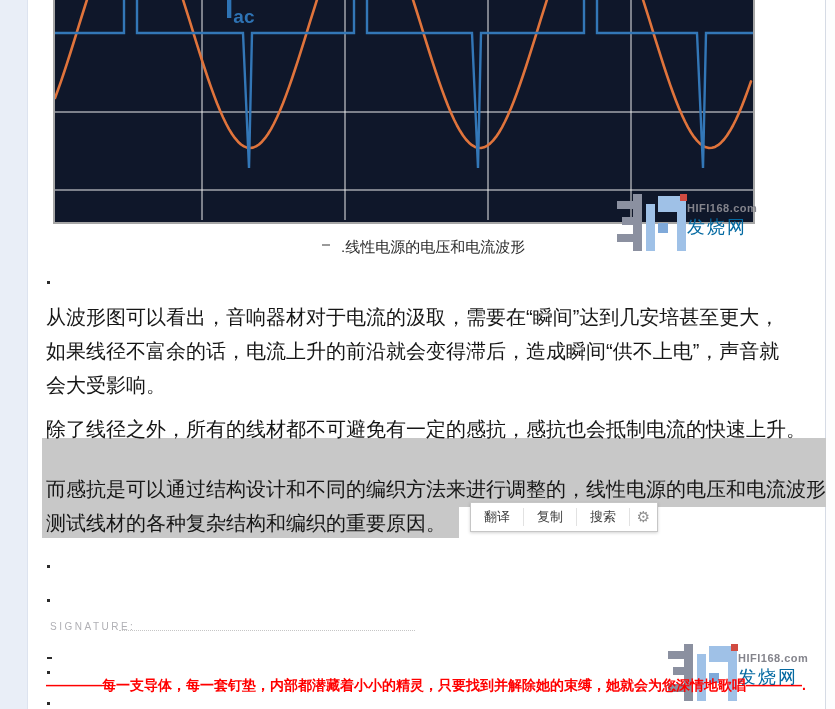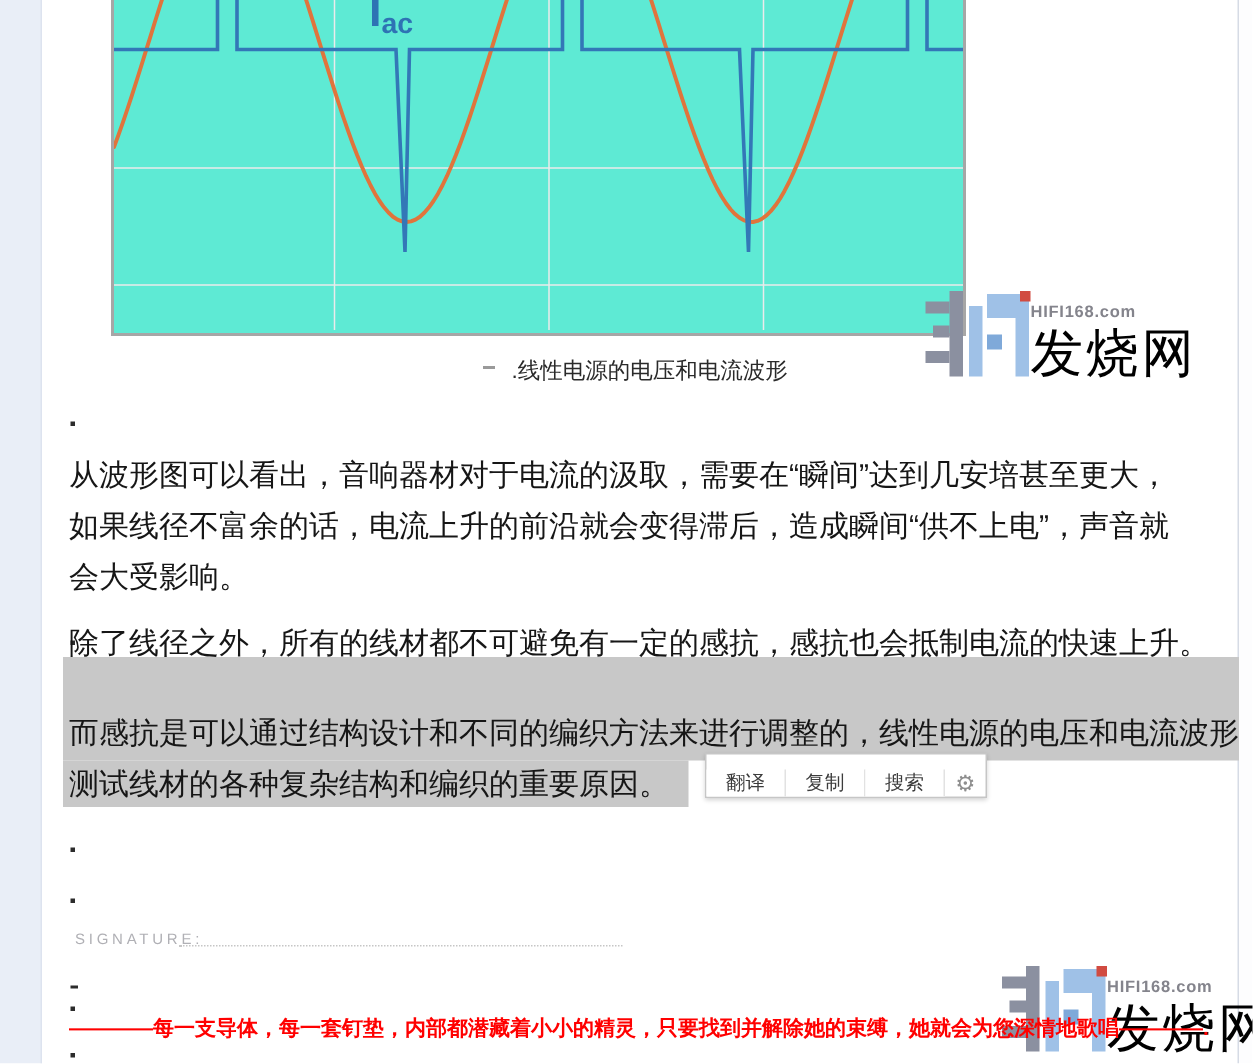--- a/index.html
+++ b/index.html
@@ -6,62 +6,62 @@
   body{width:835px;height:709px;position:relative;overflow:hidden;background:#ffffff;
        font-family:"Liberation Sans","DejaVu Sans",sans-serif}
   .abs{position:absolute}
 
   
   .left-strip{left:0;top:0;width:27px;height:709px;background:#e9eef7;border-right:1px solid #dde3ef}
   .right-line{left:825px;top:0;width:1px;height:709px;background:#d6dbe5}
   .right-pad{left:826px;top:0;width:9px;height:709px;background:#fdfdfe}
 
   
-  .chart-frame{left:74px;top:0;width:570px;height:224px;border:2px solid #a6a6a6;border-top:none;
-               box-sizing:border-box;background:#5eead4;overflow:hidden;z-index:1}
+  .chart-frame{left:53px;top:0;width:702px;height:224px;border:2px solid #a6a6a6;border-top:none;
+               box-sizing:border-box;background:#0f172a;overflow:hidden;z-index:1}
   .iac{position:absolute;left:170px;top:-7px;color:#2e73b4;font-size:30px;font-weight:bold;line-height:1}
   .iac sub{font-size:19px;font-weight:bold;vertical-align:-5px;letter-spacing:0}
 
   
   .wm{display:flex;gap:0;z-index:5}
   .wm1{left:617px;top:194px}
   .wm2{left:668px;top:644px}
   .wm-logo{position:relative;width:70px;height:58px}
   .wm-logo i{position:absolute;display:block}
   .g1{left:0;top:7;width:16px;height:8px;background:#8b90a0;top:7px}
   .g2{left:5px;top:23px;width:11px;height:8px;background:#8b90a0}
   .g3{left:0;top:40px;width:16px;height:8px;background:#8b90a0}
   .g4{left:16px;top:0;width:9px;height:57px;background:#8b90a0}
   .b1{left:29px;top:10px;width:9px;height:47px;background:#9fc1e7}
   .b2{left:41px;top:2px;width:28px;height:16px;background:#9fc1e7}
   .b3{left:60px;top:18px;width:9px;height:39px;background:#9fc1e7}
   .b4{left:41px;top:29px;width:10px;height:10px;background:#7fa9d9}
   .r1{left:63px;top:0;width:7px;height:7px;background:#d14b41}
   .wm-text{display:flex;flex-direction:column;justify-content:flex-start;padding-top:9px}
   .wm-site{font-size:11px;font-weight:bold;color:#84848c;letter-spacing:.5px;line-height:1}
-  .wm-name{font-size:35px;color:#000000;line-height:1;margin-top:4px;letter-spacing:2px;white-space:nowrap}
+  .wm-name{font-size:18px;color:#0369a1;line-height:1;margin-top:4px;letter-spacing:2px;white-space:nowrap}
 
   
   .cap-dash{left:322px;top:244px;width:8px;height:2px;background:#9a9a9a}
   .caption{left:341px;top:238px;font-size:15px;color:#2a2a2a;white-space:nowrap;z-index:2}
 
   
   .tline{position:absolute;left:46px;white-space:nowrap;z-index:2;
          font-family:Liberation Sans, sans-serif;font-size:20px;line-height:24px;color:#161616}
   .p1l1{top:305px}.p1l2{top:339px}.p1l3{top:373px}
   .p2l1{top:417px}.p2l2{top:477px}.p2l3{top:511px}
 
   .hl-a{left:42px;top:438px;width:784px;height:69px;background:#c8c8c8;z-index:1}
   .hl-b{left:42px;top:507px;width:417px;height:31px;background:#c8c8c8;z-index:1}
 
   
   .pmark{width:3px;height:3px;background:#2c2c2c;z-index:2}
 
   
-  .popup{left:470px;top:502px;height:30px;display:flex;align-items:flex-end;background:#fff;
+  .popup{left:470px;top:502px;height:30px;display:flex;align-items:center;background:#fff;
          border:1px solid #c6c6c6;box-shadow:0 1px 3px rgba(0,0,0,.18);z-index:7;box-sizing:border-box}
   .menu-btn{padding:0 13px;font-size:13px;color:#3c3c3c;display:flex;align-items:center;
             border-right:1px solid #e2e2e2;background:#fff;cursor:pointer;white-space:nowrap}
   .gear-cell{width:27px;display:flex;align-items:center;justify-content:center;
              color:#8f8f8f;font-size:15px;cursor:pointer}
 
   
   .sig-label{left:50px;top:621px;font-size:10px;letter-spacing:2.5px;color:#b0b0b5;z-index:2;white-space:nowrap}
   .sig-dots{left:119px;top:616px;width:296px;height:14px;border-bottom:1px dotted #c6c6c6;z-index:2}
 

